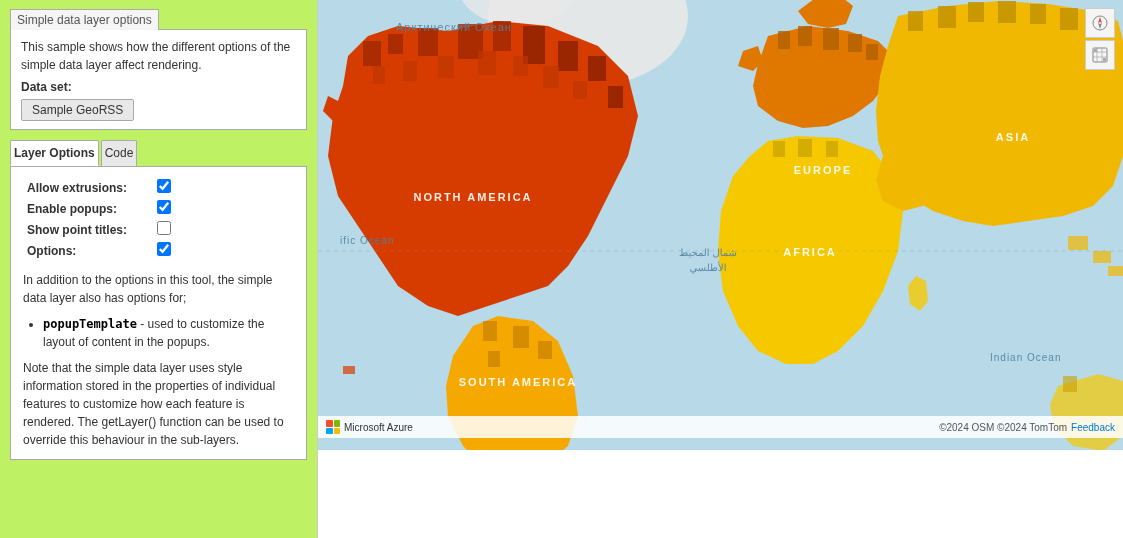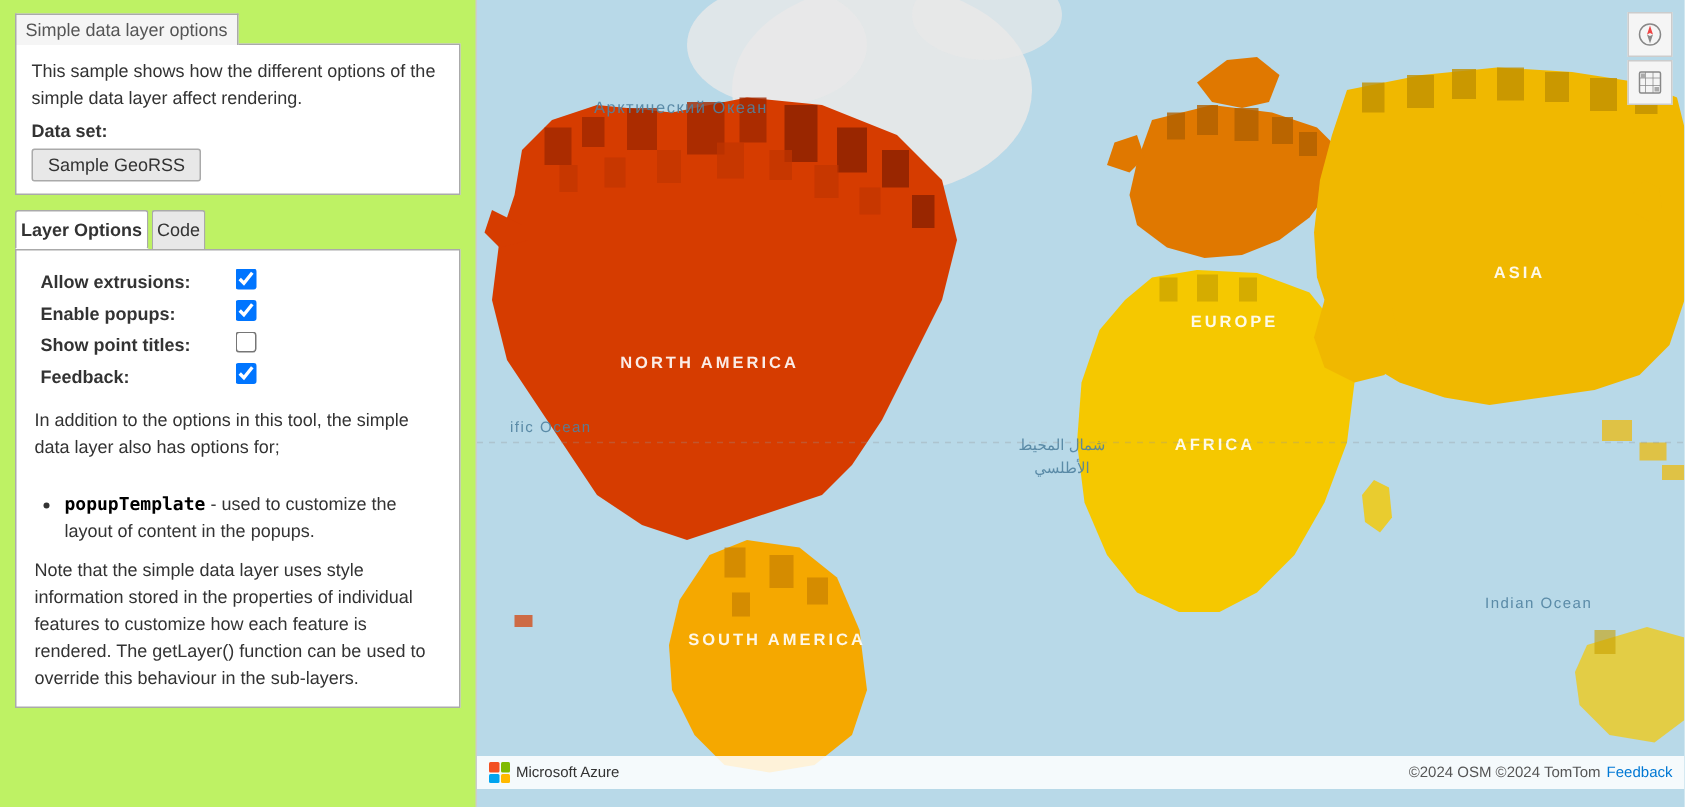--- a/index.html
+++ b/index.html
@@ -123,21 +123,21 @@
     input[type="checkbox"] {
       width: 14px;
       height: 14px;
       cursor: pointer;
     }
 
     .info-text {
       font-size: 12px;
       color: #333;
       line-height: 1.5;
-      margin-bottom: 20px;
+      margin-bottom: 8px;
     }
 
     .bullet-list {
       padding-left: 20px;
       margin-bottom: 8px;
     }
 
     .bullet-list li {
       font-size: 12px;
       color: #333;
@@ -153,21 +153,21 @@
 
     .note-text {
       font-size: 12px;
       color: #333;
       line-height: 1.5;
     }
 
     
     #map-panel {
       flex: 1;
-      height: 538px;
+      height: 450px;
       position: relative;
       overflow: hidden;
       background: #b8d9e8;
     }
 
     
     #map-svg {
       width: 100%;
       height: 100%;
     }
@@ -273,21 +273,21 @@
         </tr>
         <tr>
           <td>Enable popups:</td>
           <td><input type="checkbox" checked="" style=""></td>
         </tr>
         <tr>
           <td>Show point titles:</td>
           <td><input type="checkbox" style=""></td>
         </tr>
         <tr>
-          <td>Feedback:</td>
+          <td>Options:</td>
           <td><input type="checkbox" checked="" style=""></td>
         </tr>
       </tbody>
     </table>
 
     <p class="info-text">In addition to the options in this tool, the simple data layer also has options for;</p>
 
     <ul class="bullet-list">
       <li>
         <span class="code">popupTemplate</span><span> - used to customize the layout of content in the popups.</span>

